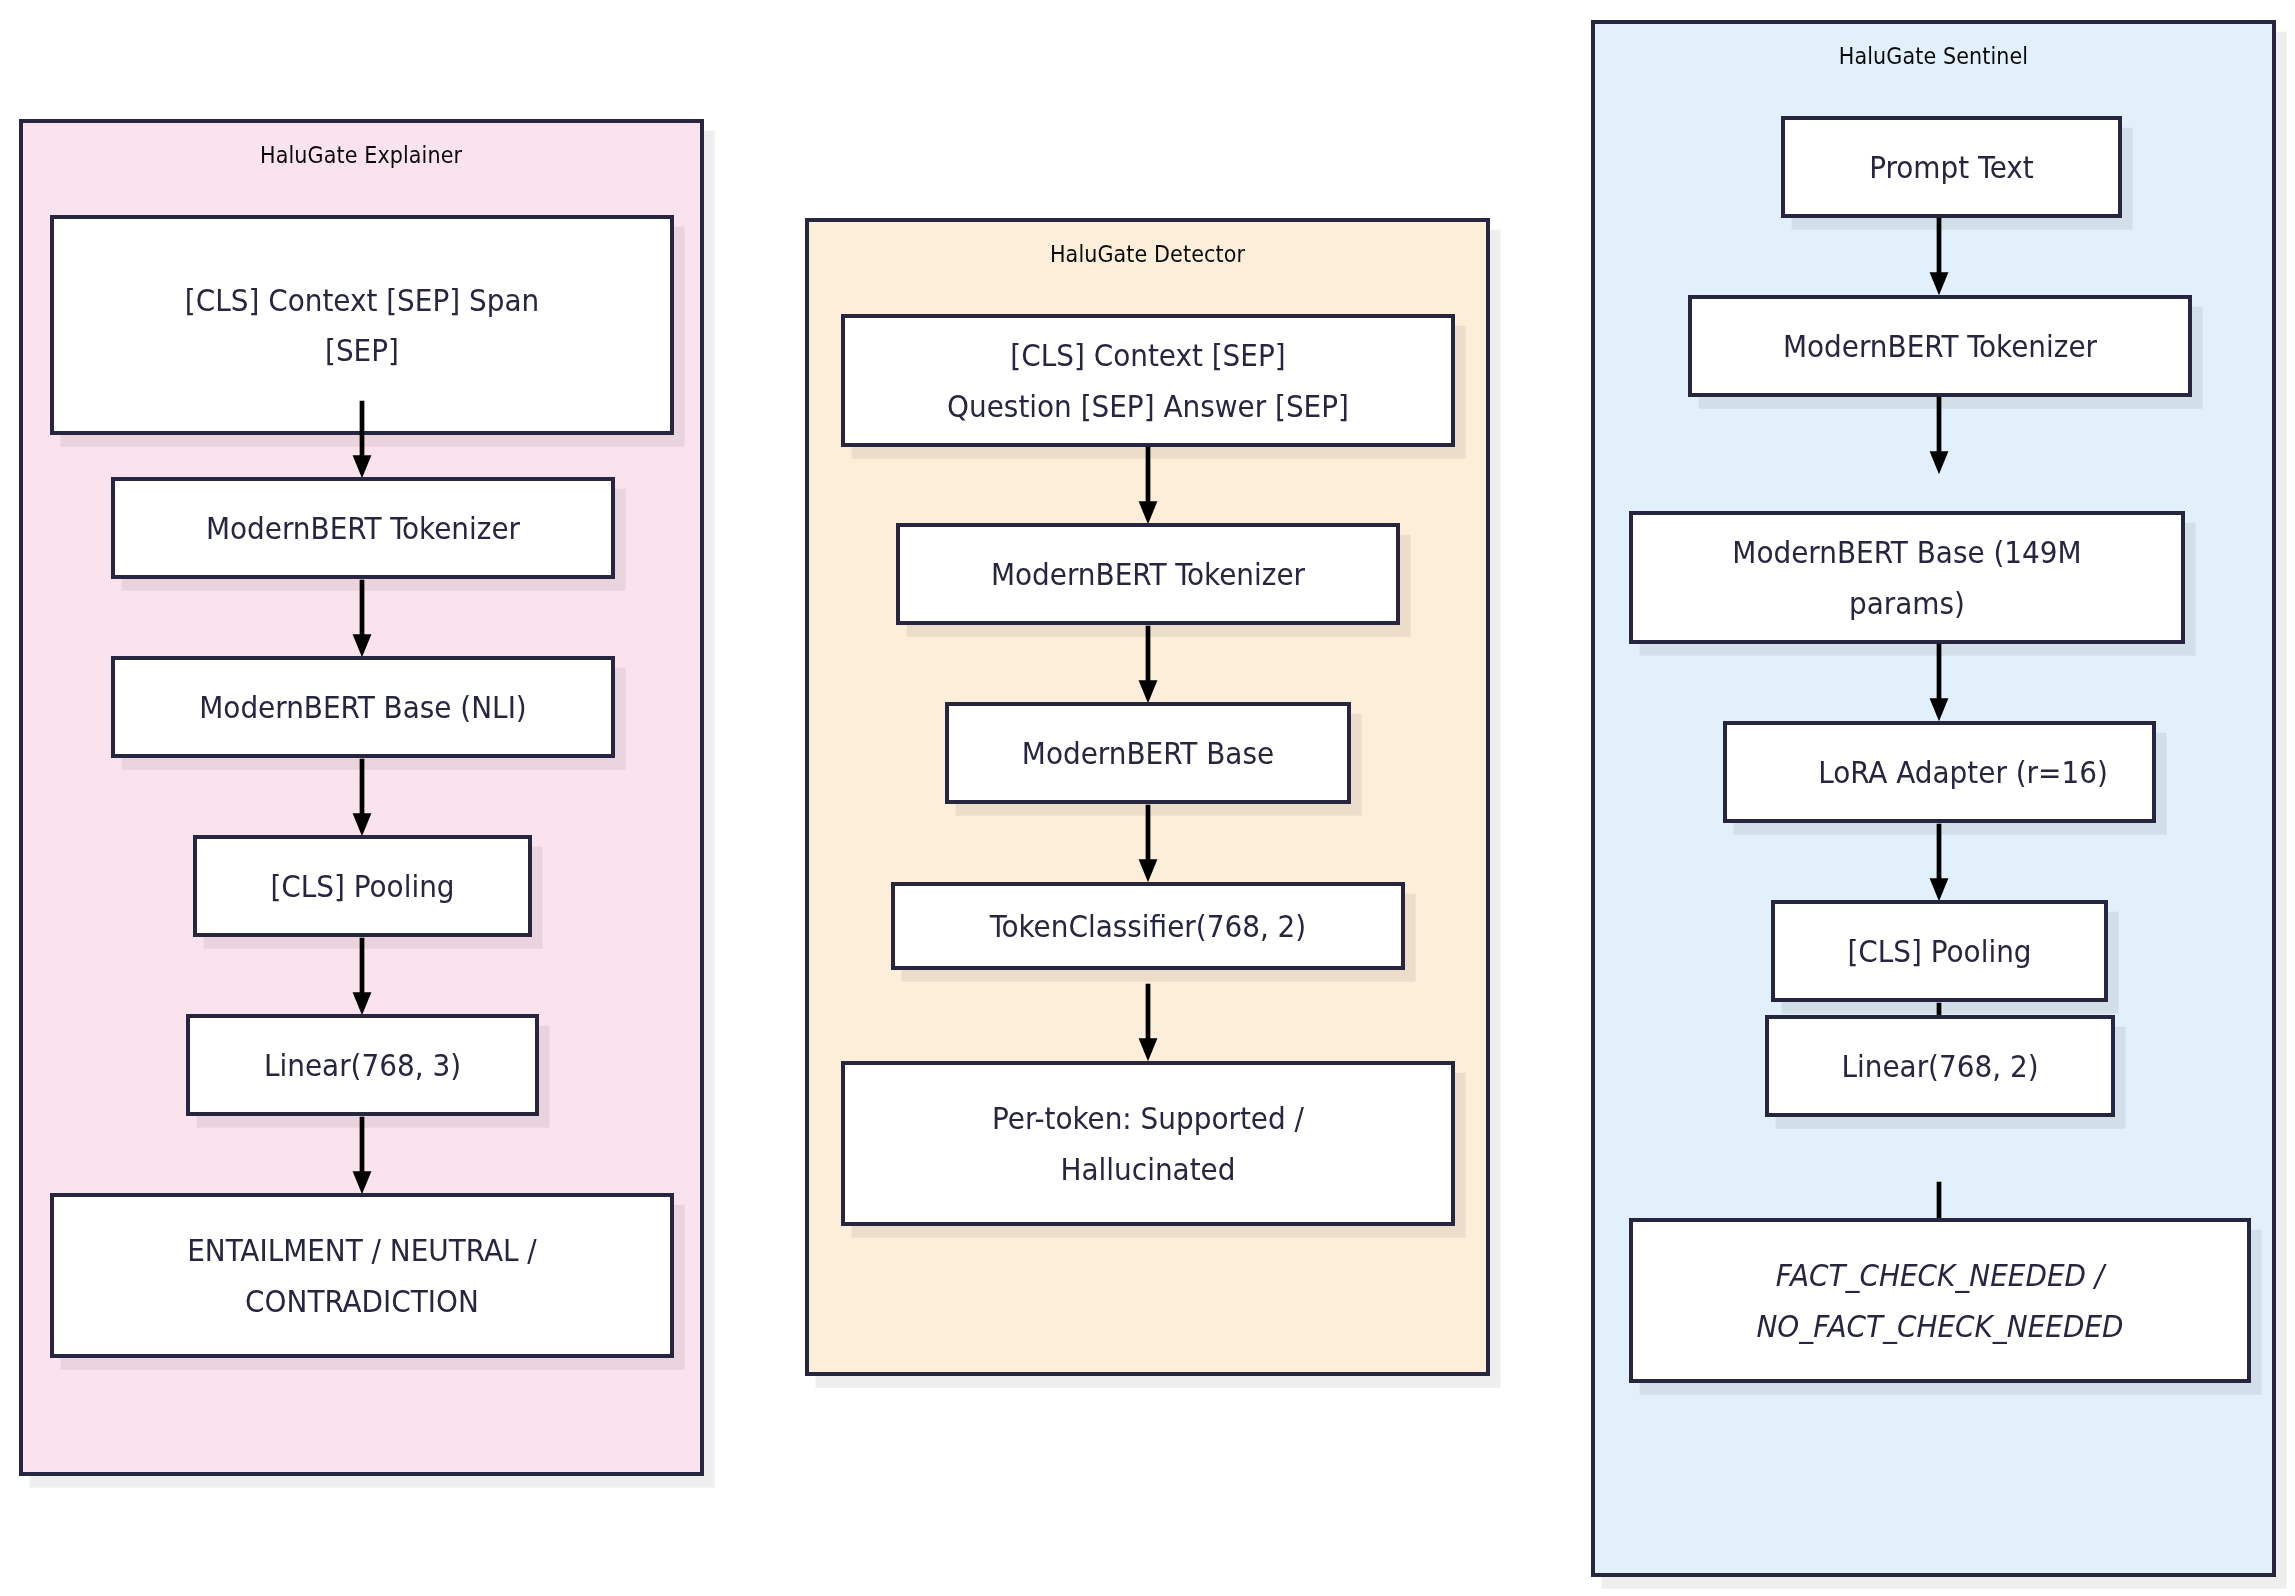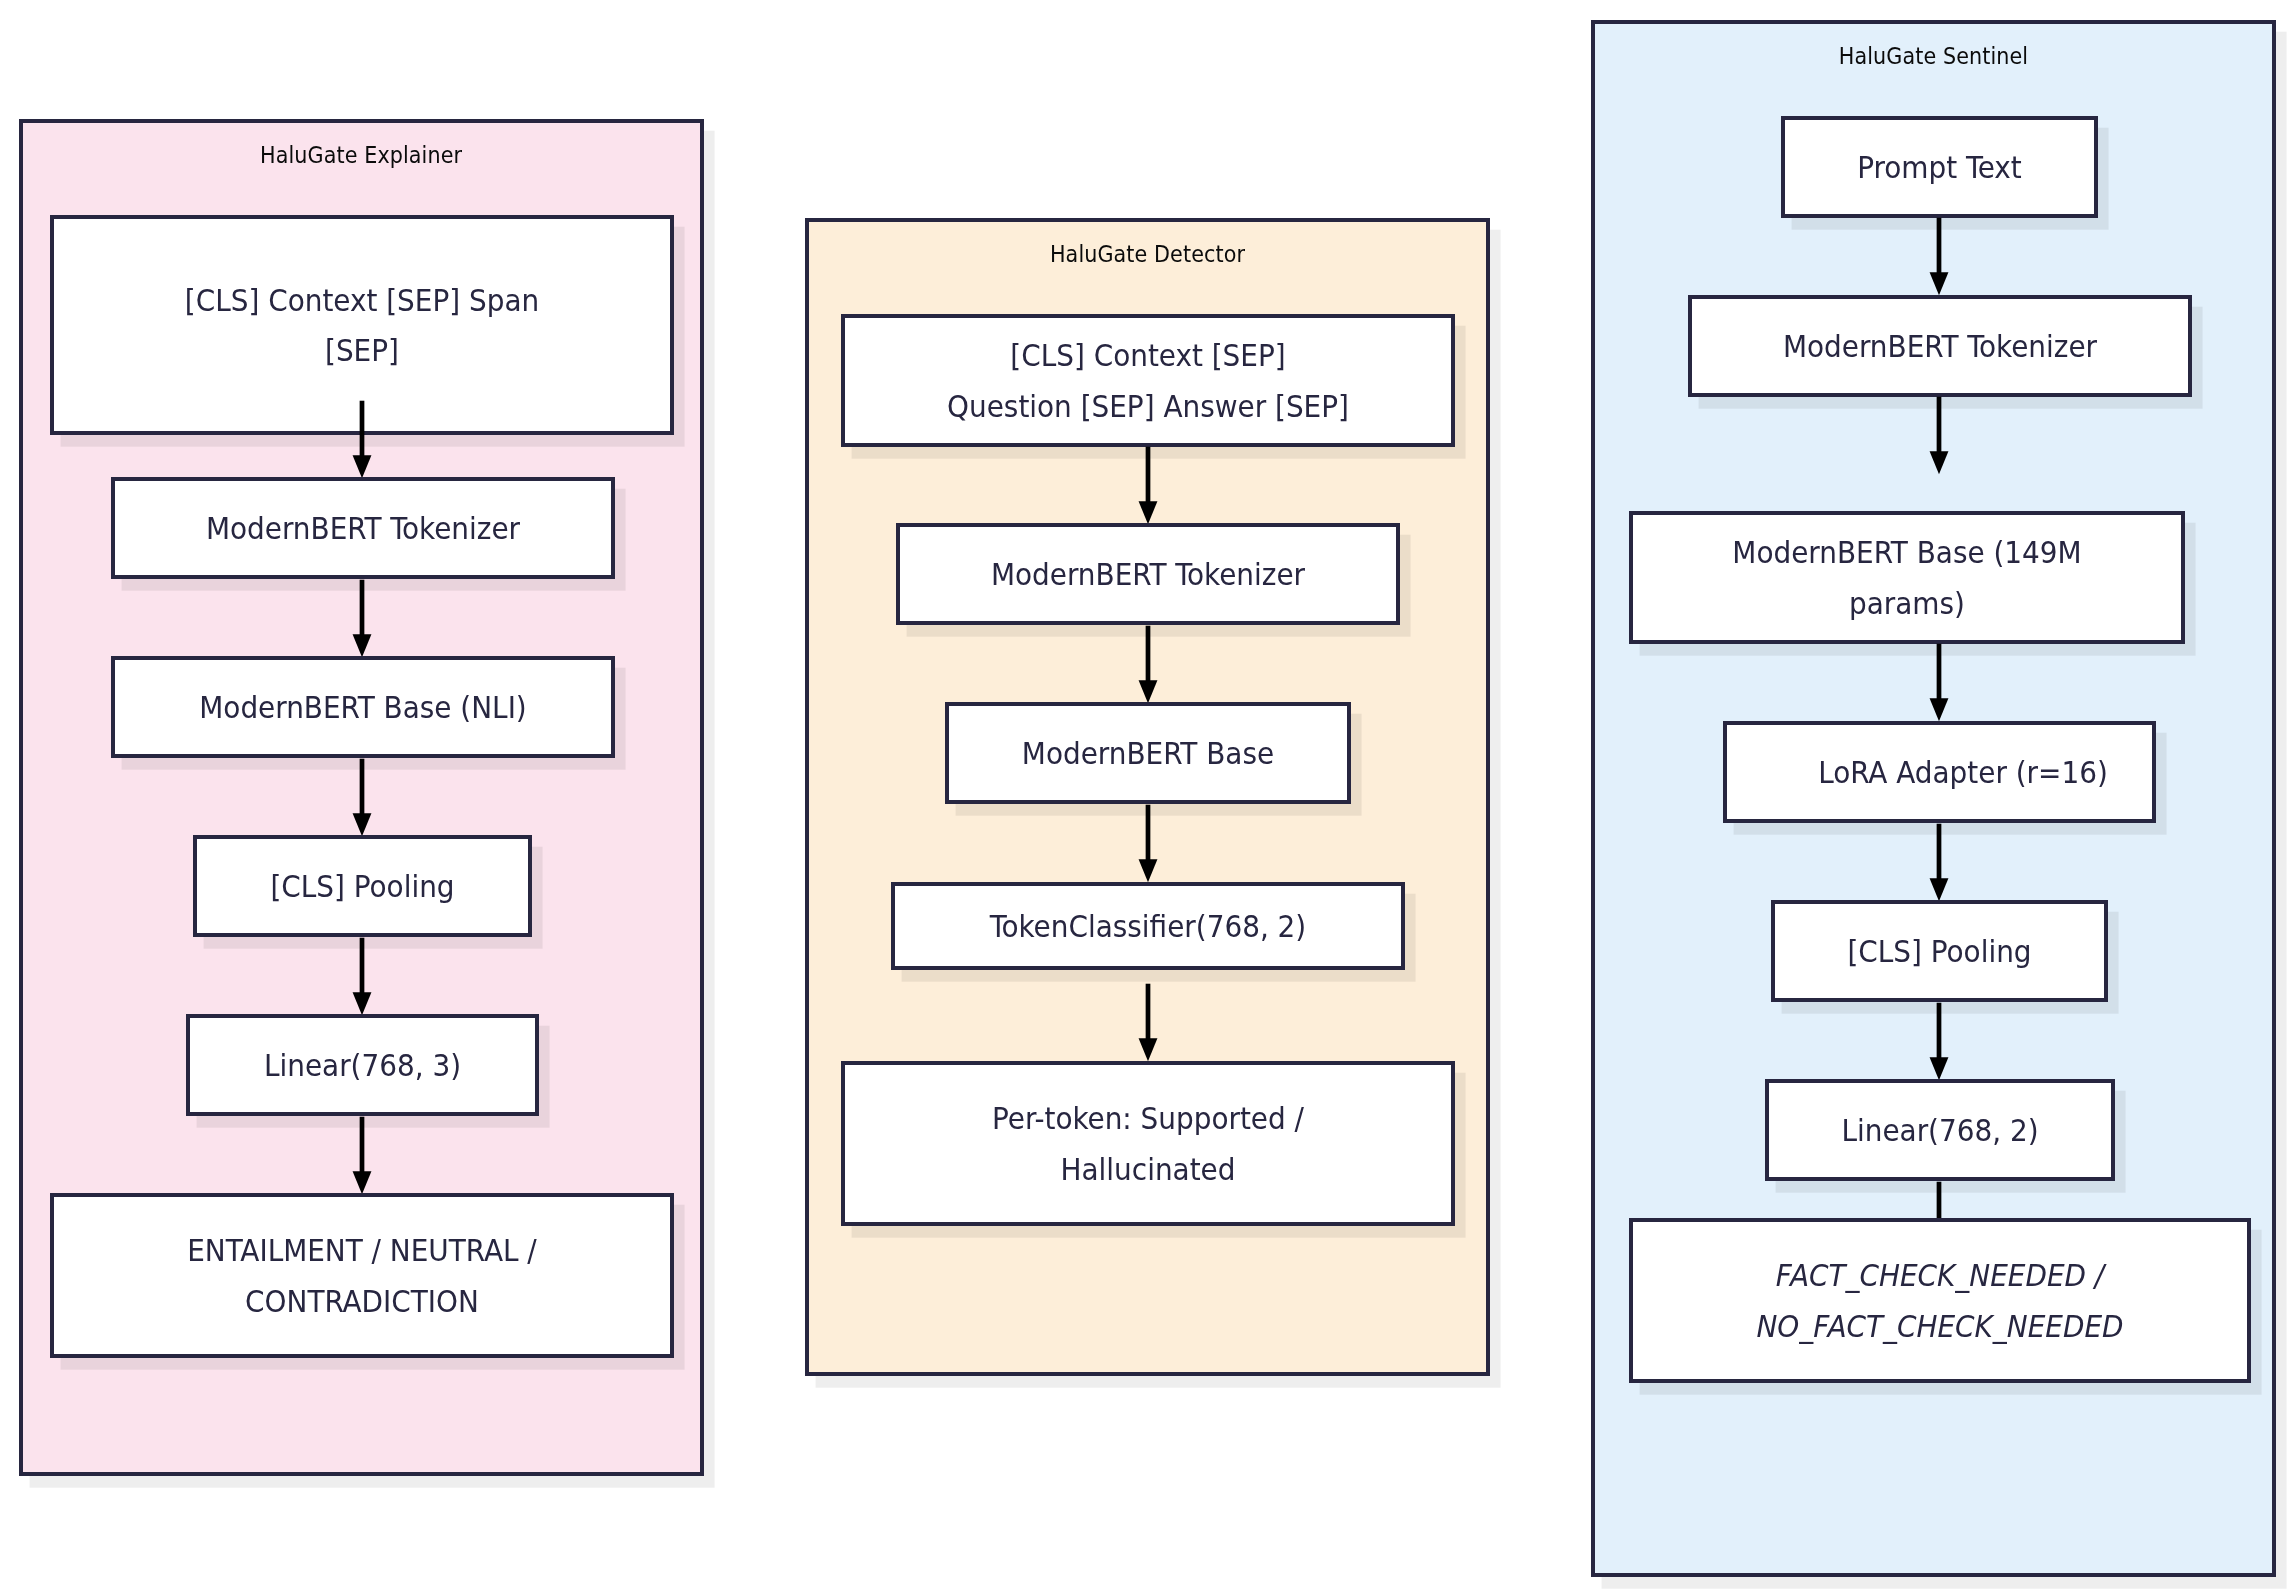--- a/index.html
+++ b/index.html
@@ -162,21 +162,21 @@
 
   <div class="node" style="left:841px; top:1061px; width:614px; height:165px;">
     <span class="label">Per-token: Supported /
 Hallucinated</span>
   </div>
 
   <div class="cluster" style="left:1591px; top:20px; width:685px; height:1557px; background:#e2f0fb;">
     <div class="cluster-title" style="top:20px;">HaluGate Sentinel</div>
   </div>
 
-  <div class="node" style="left:1781px; top:116px; width:317px; height:102px;">
+  <div class="node" style="left:1781px; top:116px; width:341px; height:102px;">
     <span class="label">Prompt Text</span>
   </div>
   <svg class="arrow" style="left:1928px; top:217px; width:22px; height:80px;" viewBox="0 0 42 150">
     <line x1="21" y1="0" x2="21" y2="110"></line>
     <polygon points="3,104 39,104 21,148"></polygon>
   </svg>
 
   <div class="node" style="left:1688px; top:295px; width:504px; height:102px;">
     <span class="label">ModernBERT Tokenizer</span>
   </div>
@@ -203,21 +203,21 @@
   </svg>
 
   <div class="node" style="left:1771px; top:900px; width:337px; height:102px;">
     <span class="label">[CLS] Pooling</span>
   </div>
   <svg class="arrow" style="left:1928px; top:1002px; width:22px; height:80px;" viewBox="0 0 42 150">
     <line x1="21" y1="0" x2="21" y2="110"></line>
     <polygon points="3,104 39,104 21,148"></polygon>
   </svg>
 
-  <div class="node" style="left:1765px; top:1079px; width:350px; height:102px;">
+  <div class="node" style="left:1765px; top:1015px; width:350px; height:102px;">
     <span class="label">Linear(768, 2)</span>
   </div>
   <svg class="arrow" style="left:1928px; top:1181px; width:22px; height:80px;" viewBox="0 0 42 150">
     <line x1="21" y1="0" x2="21" y2="110"></line>
     <polygon points="3,104 39,104 21,148"></polygon>
   </svg>
 
   <div class="node" style="left:1629px; top:1218px; width:622px; height:165px;font-style:italic;">
     <span class="label">FACT_CHECK_NEEDED /
 NO_FACT_CHECK_NEEDED</span>

